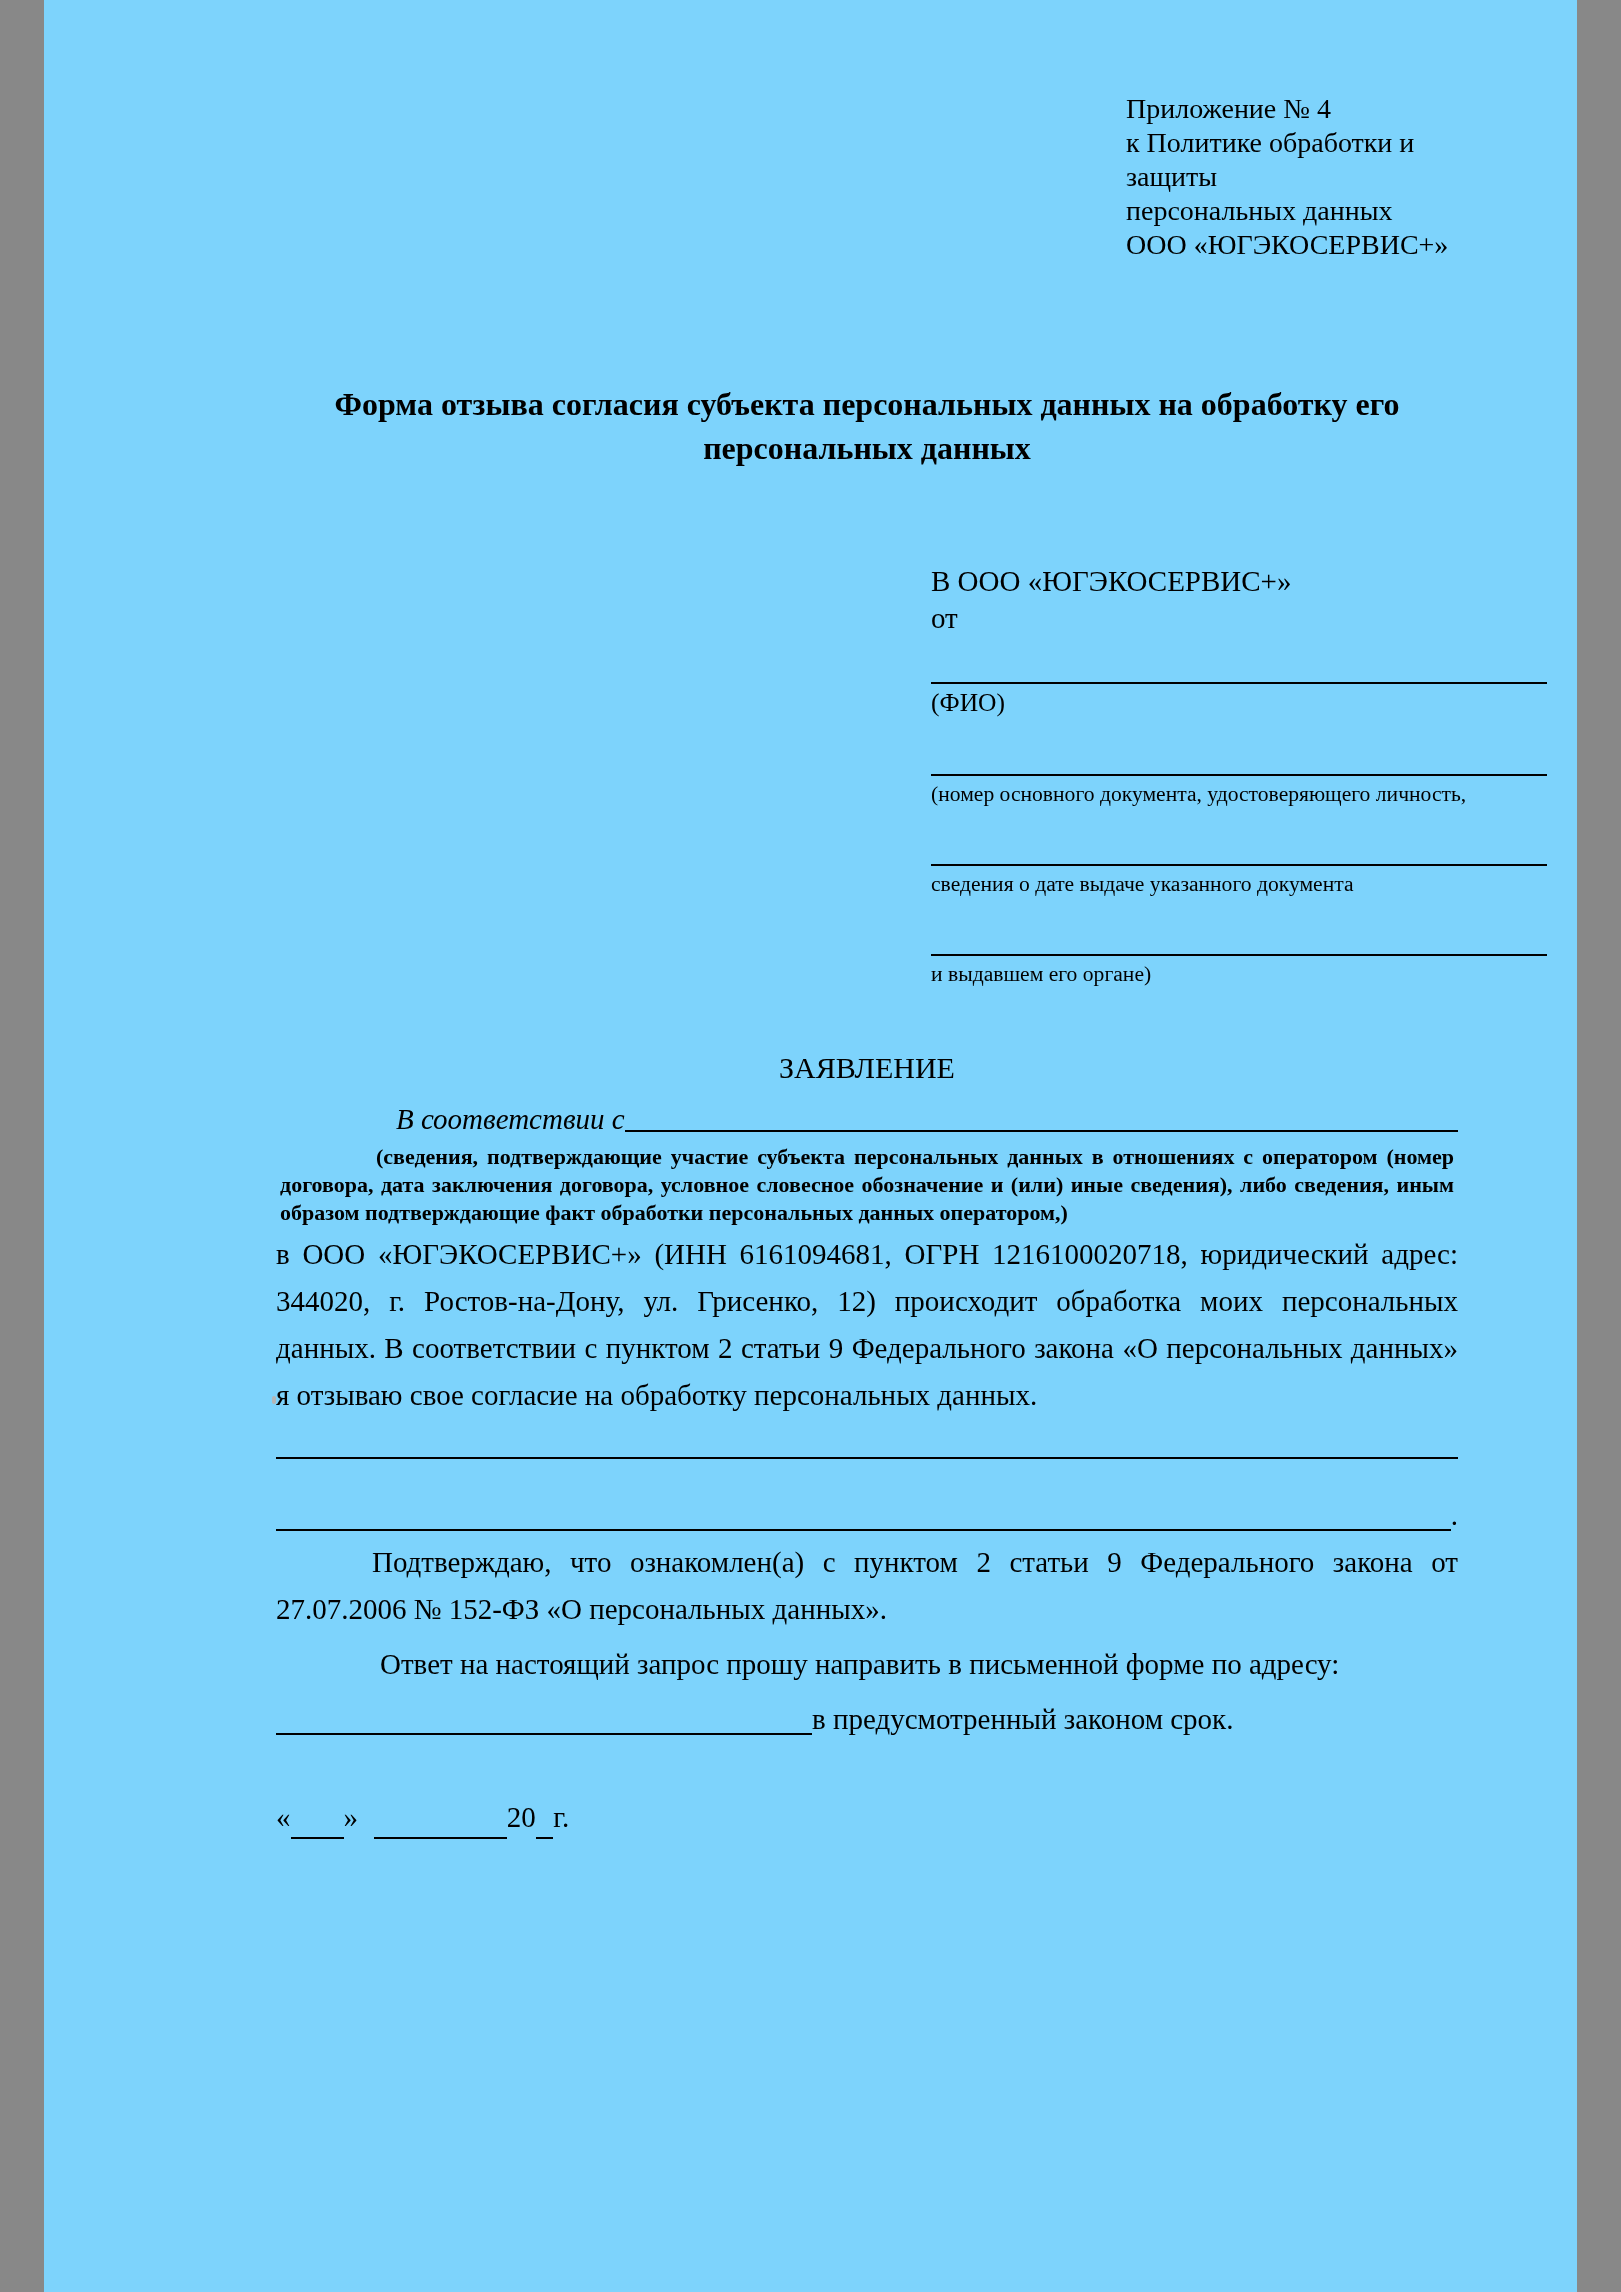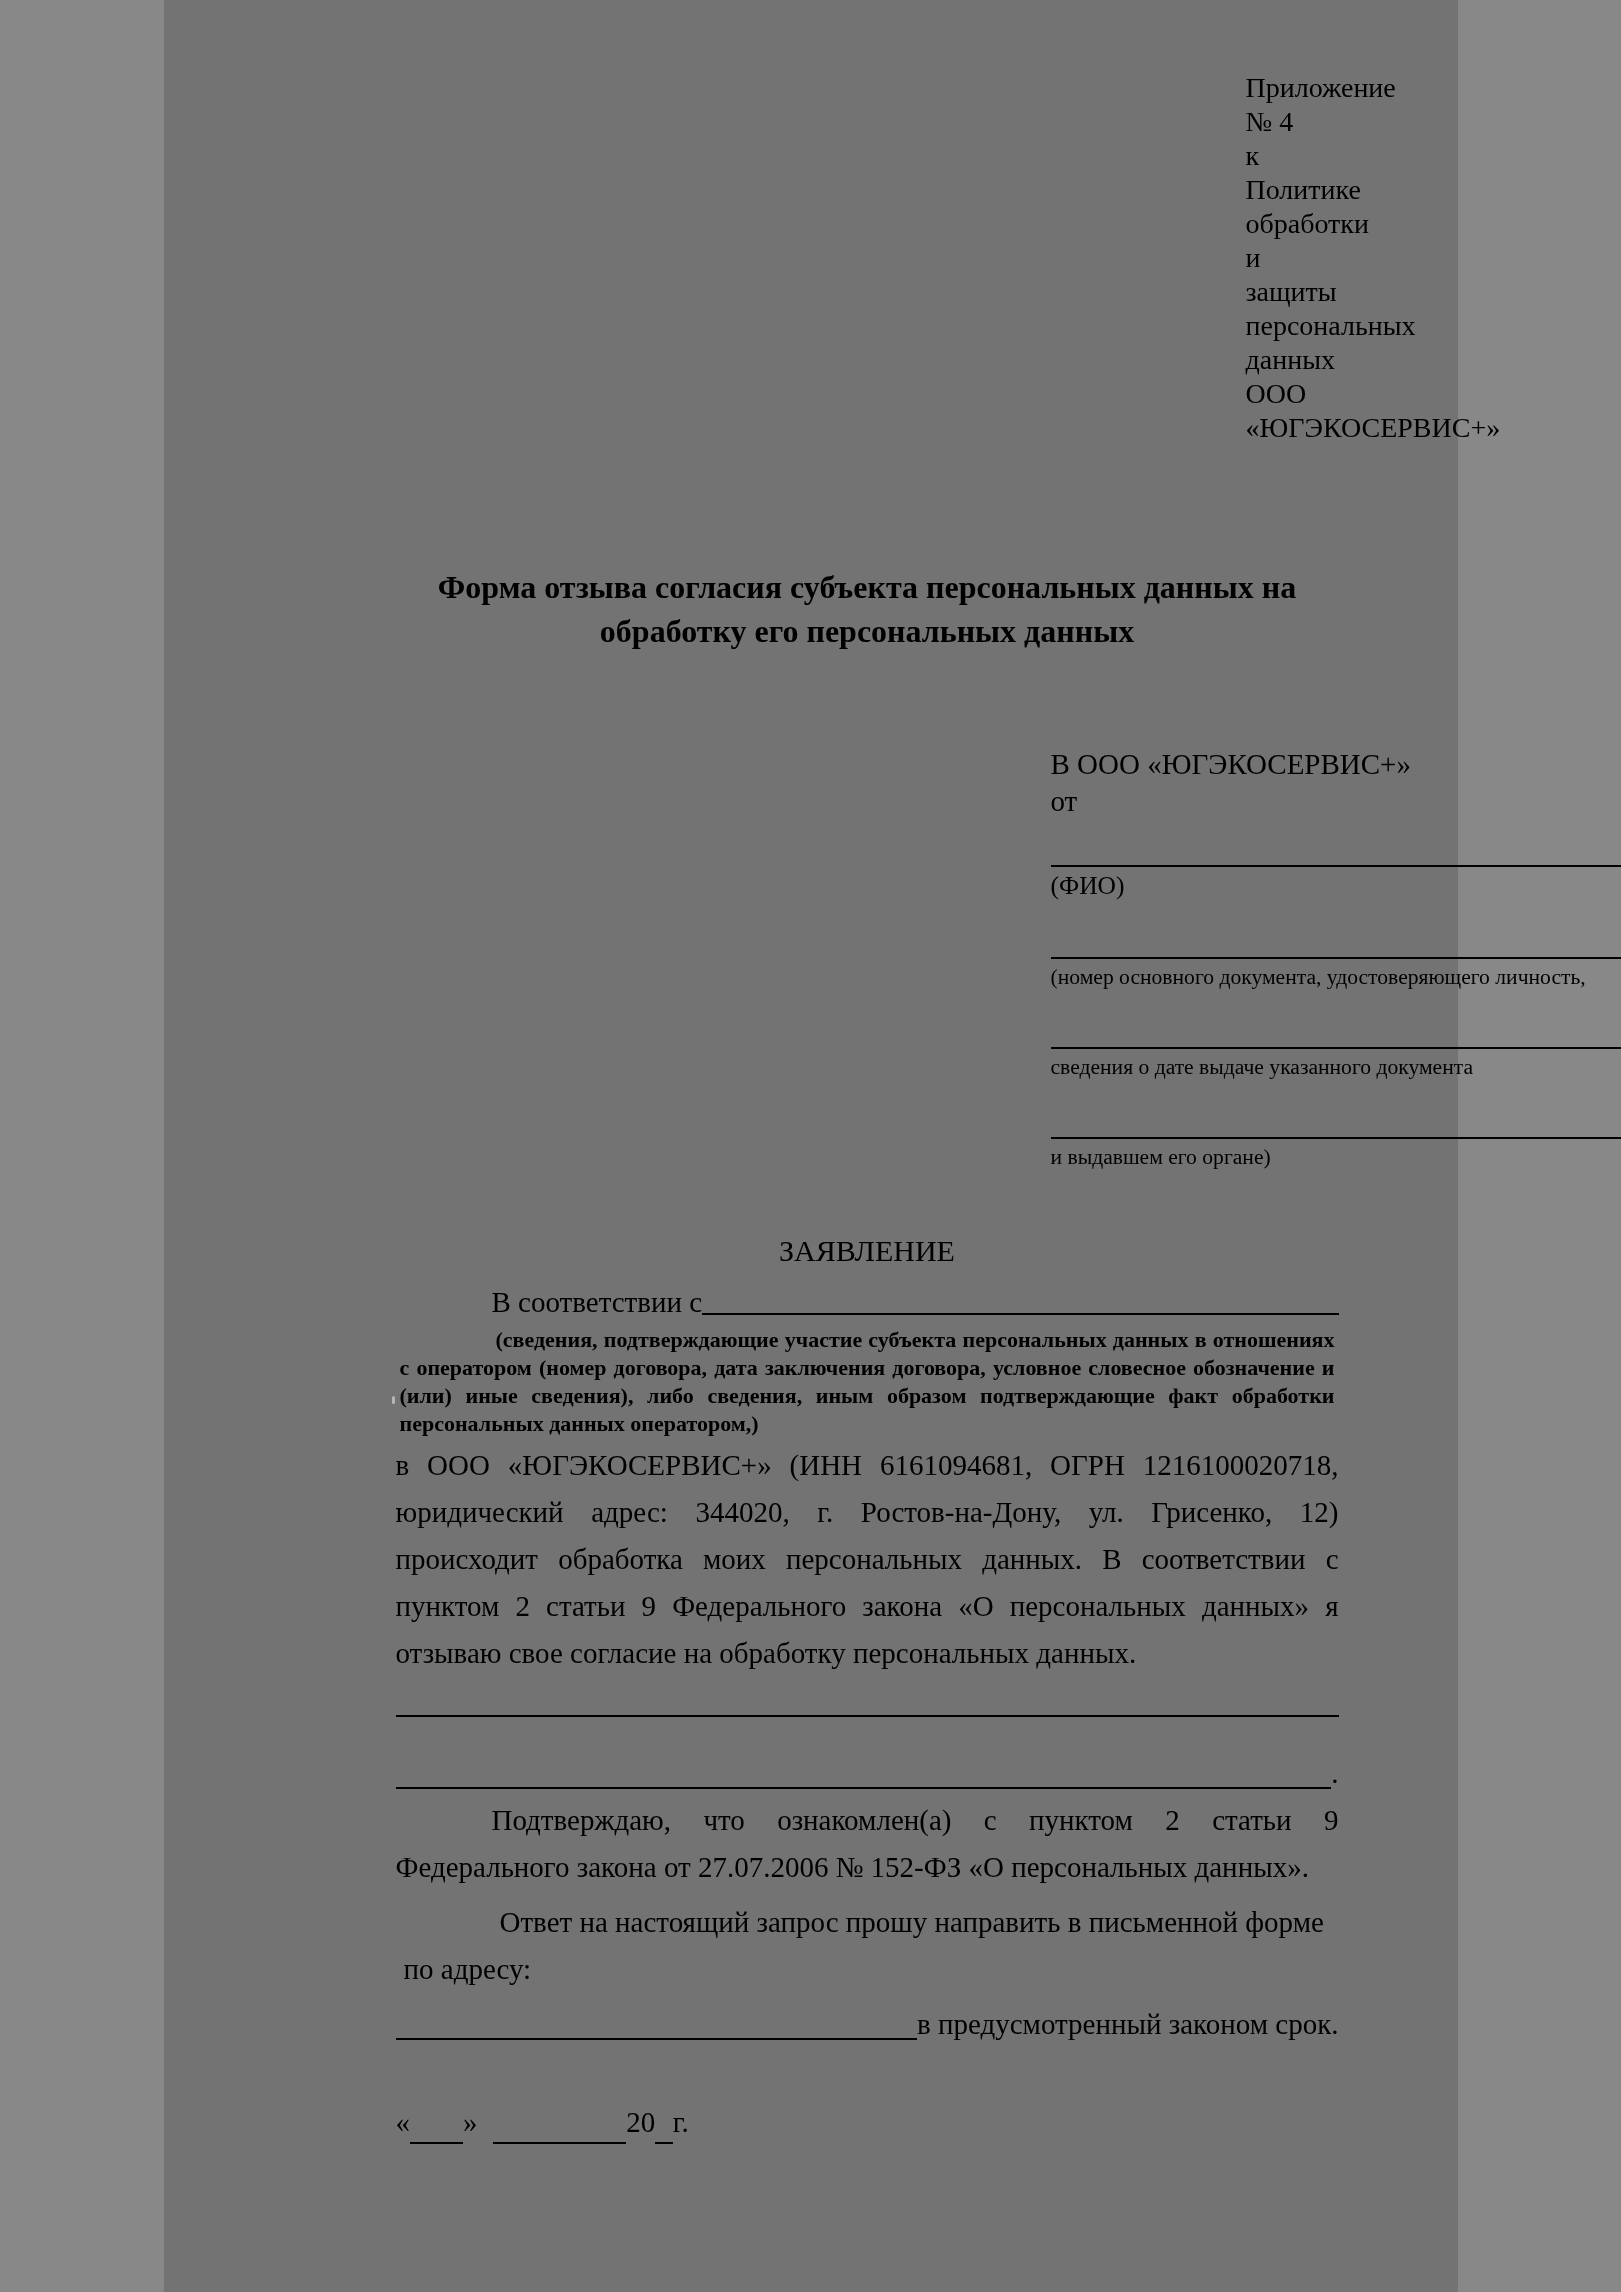--- a/index.html
+++ b/index.html
@@ -1,23 +1,23 @@
 <!DOCTYPE html>
 <html><head>
 <meta charset="utf-8">
 <style>
   html,body { margin:0; padding:0; background:#888; }
   .page {
     position: relative;
-    width: 1294px;
+    width: 1533px;
     height: 2293px;
     margin: 0 auto;
-    background: #737373;
+    background: #7dd3fc;
     box-sizing: border-box;
-    padding: 71px 119px 0 232px;
+    padding: 92px 119px 0 232px;
     font-family: "Liberation Serif", "DejaVu Serif", serif;
     color: #000000;
     font-size: 29px;
     line-height: 47px;
   }
   
   .appendix {
     margin-left: 850px;
     line-height: 34px;
     font-size: 28px;
@@ -66,21 +66,21 @@
   .row {
     display: flex;
     align-items: stretch;
   }
   .row .blank-grow {
     flex: 1 1 auto;
     border-bottom: 2px solid #000;
     margin-bottom: 7.8px;
   }
   .opening-row { margin-top: 9.8px; height: 43px; }
-  .opening-row .opening-text { margin-left: 96px; white-space: nowrap; }
+  .opening-row .opening-text { margin-left: 120px; white-space: nowrap; font-style: italic; }
   .note {
     margin: 4px;
     font-size: 22px;
     line-height: 28px;
     text-align: justify;
     text-indent: 96px;
     font-weight: bold;
   }
   .body-par {
     margin: 2px 0 0 0;

